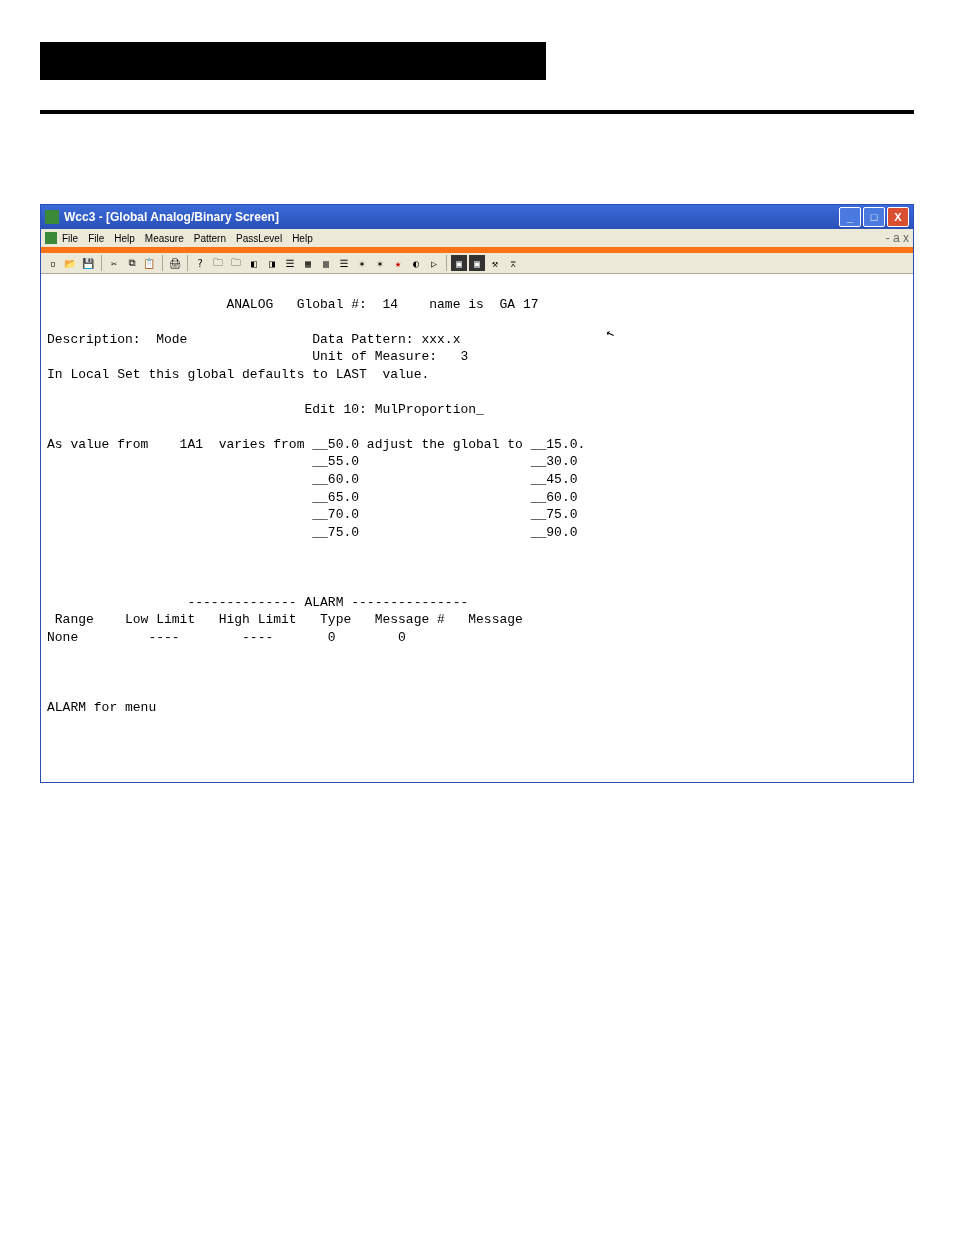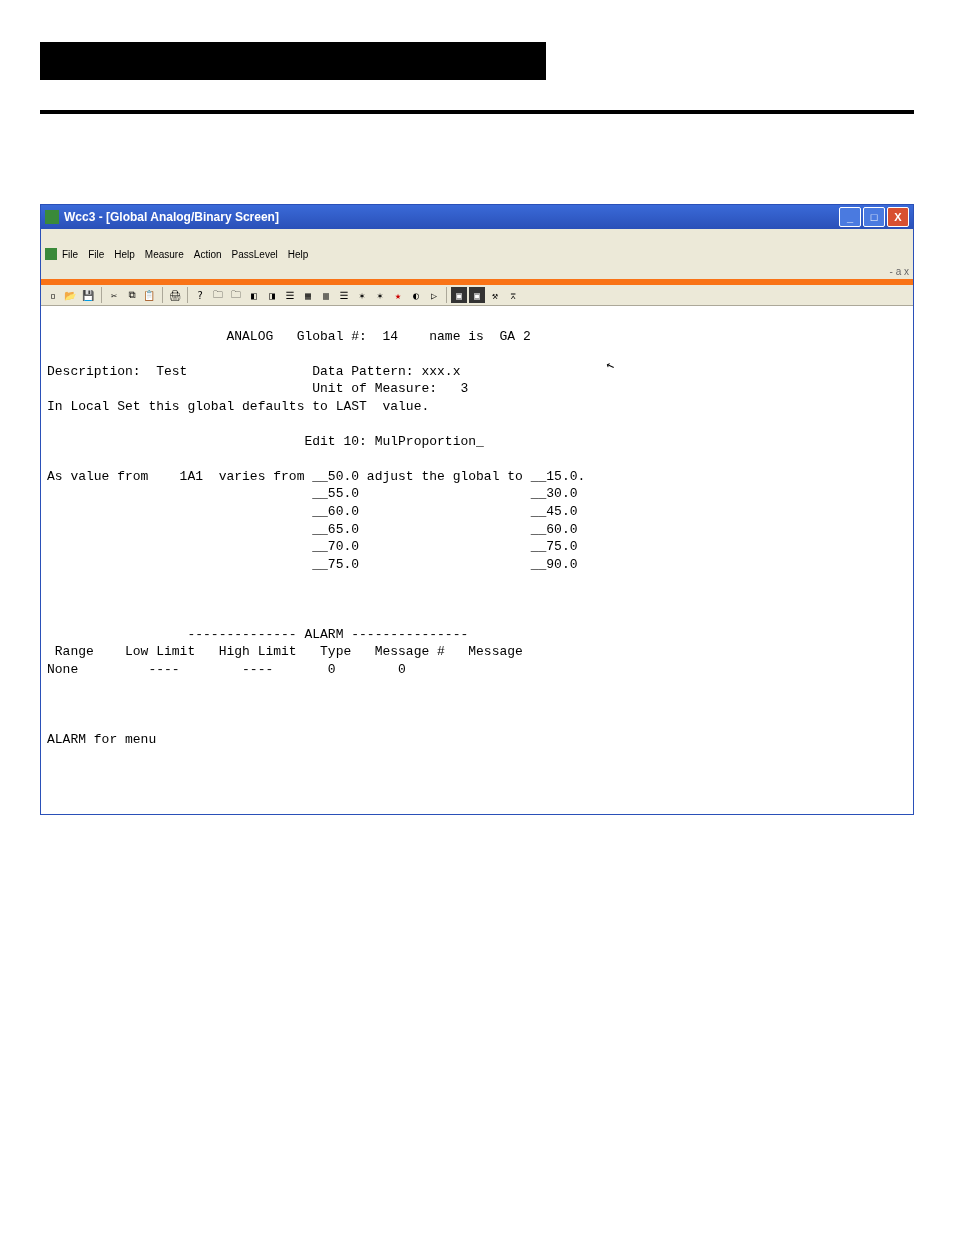--- a/index.html
+++ b/index.html
@@ -82,23 +82,22 @@
     height: 12px;
     background: #3a8a3a;
     margin-right: 5px;
     display: inline-block;
   }
   .menu-item {
     margin-right: 10px;
     color: #000;
   }
   .menubar-right {
-    font-size: 10px;
+    font-size: 12px;
     color: #666;
-    margin-top: 35px;
   }
   .toolbar {
     background: #ece9d8;
     border-bottom: 1px solid #aca899;
     padding: 2px 4px;
     display: flex;
     align-items: center;
     gap: 2px;
   }
   .tool-btn {
@@ -152,21 +151,21 @@
     </div>
   </div>
 
   <div class="menubar">
     <div class="menubar-left">
       <span class="menu-icon"></span>
       <span class="menu-item">File</span>
       <span class="menu-item">File</span>
       <span class="menu-item">Help</span>
       <span class="menu-item">Measure</span>
-      <span class="menu-item">Action</span>
+      <span class="menu-item">Pattern</span>
       <span class="menu-item">PassLevel</span>
       <span class="menu-item">Help</span>
     </div>
     <div class="menubar-right">- a x</div>
   </div>
 
   <div class="toolbar">
     <span class="tool-btn">▫</span>
     <span class="tool-btn">📂</span>
     <span class="tool-btn">💾</span>
@@ -192,23 +191,23 @@
     <span class="tool-btn">◐</span>
     <span class="tool-btn">▷</span>
     <span class="tsep"></span>
     <span class="tool-btn" style="background:#333;color:#fff">▣</span>
     <span class="tool-btn" style="background:#333;color:#fff">▣</span>
     <span class="tool-btn">⚒</span>
     <span class="tool-btn">⌆</span>
   </div>
 
   <div class="content">
-<span>                       ANALOG   Global #:  14    name is  GA 2</span>
-
-<span>Description:  Test                Data Pattern: xxx.x</span>
+<span>                       ANALOG   Global #:  14    name is  GA 17</span>
+
+<span>Description:  Mode                Data Pattern: xxx.x</span>
 <span>                                  Unit of Measure:   3</span>
 <span>In Local Set this global defaults to LAST  value.</span>
 
 <span>                                 Edit 10: MulProportion_</span>
 
 <span>As value from    1A1  varies from __50.0 adjust the global to __15.0.</span>
 <span>                                  __55.0                      __30.0</span>
 <span>                                  __60.0                      __45.0</span>
 <span>                                  __65.0                      __60.0</span>
 <span>                                  __70.0                      __75.0</span>

